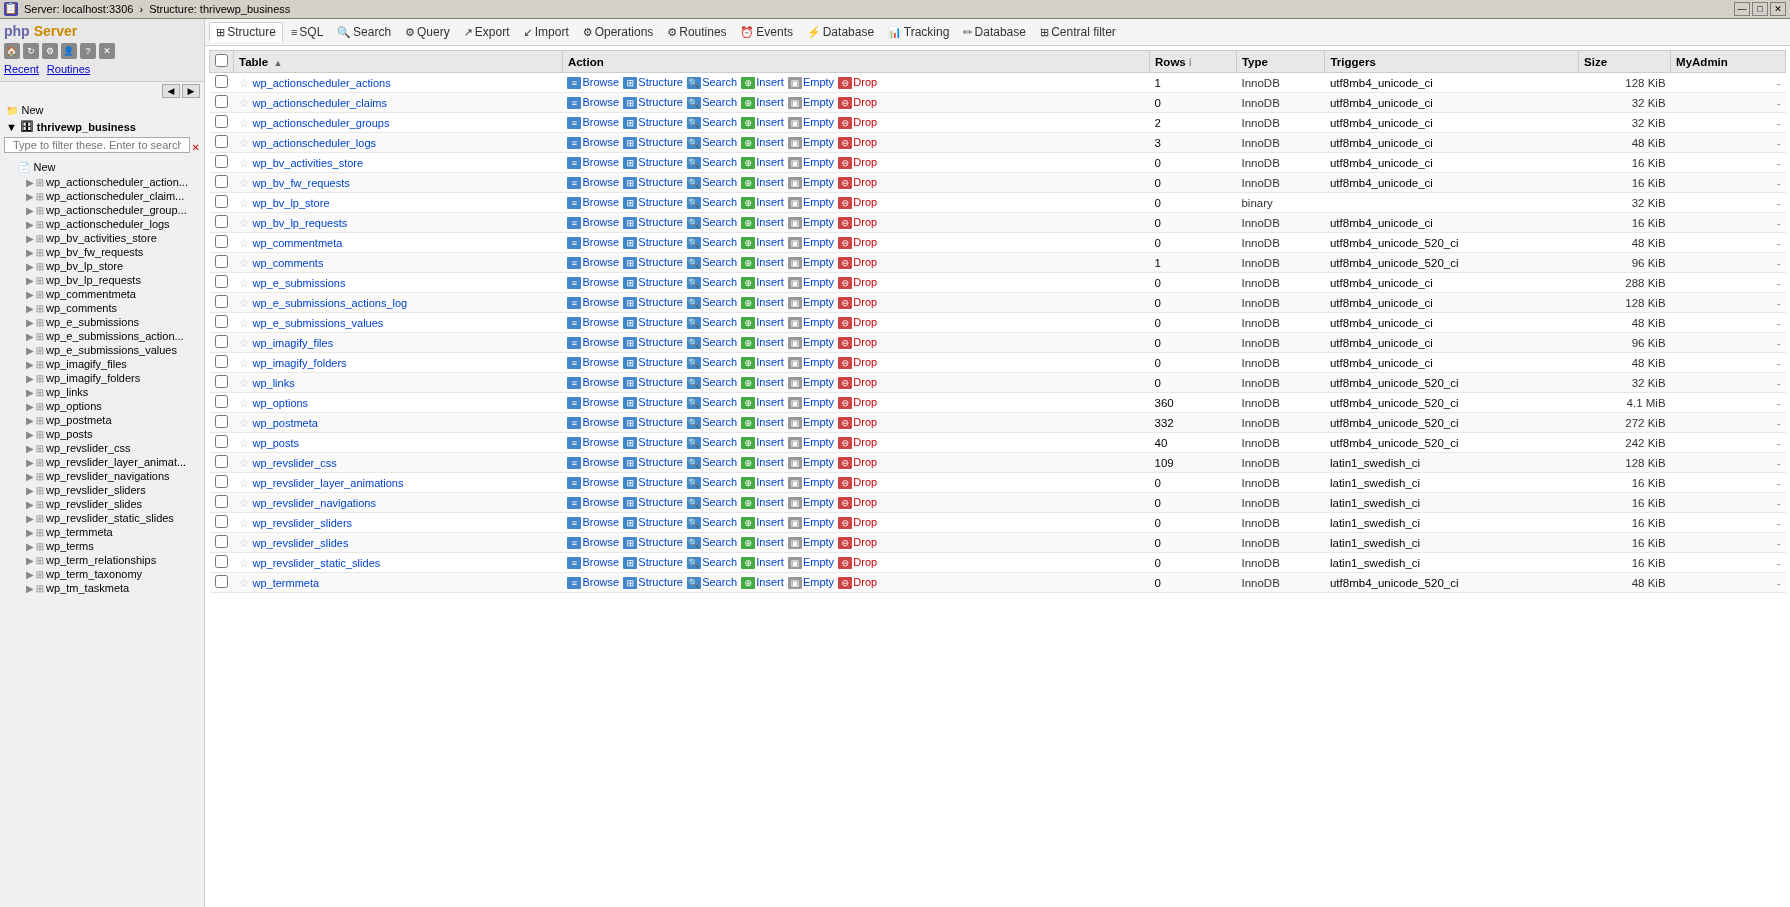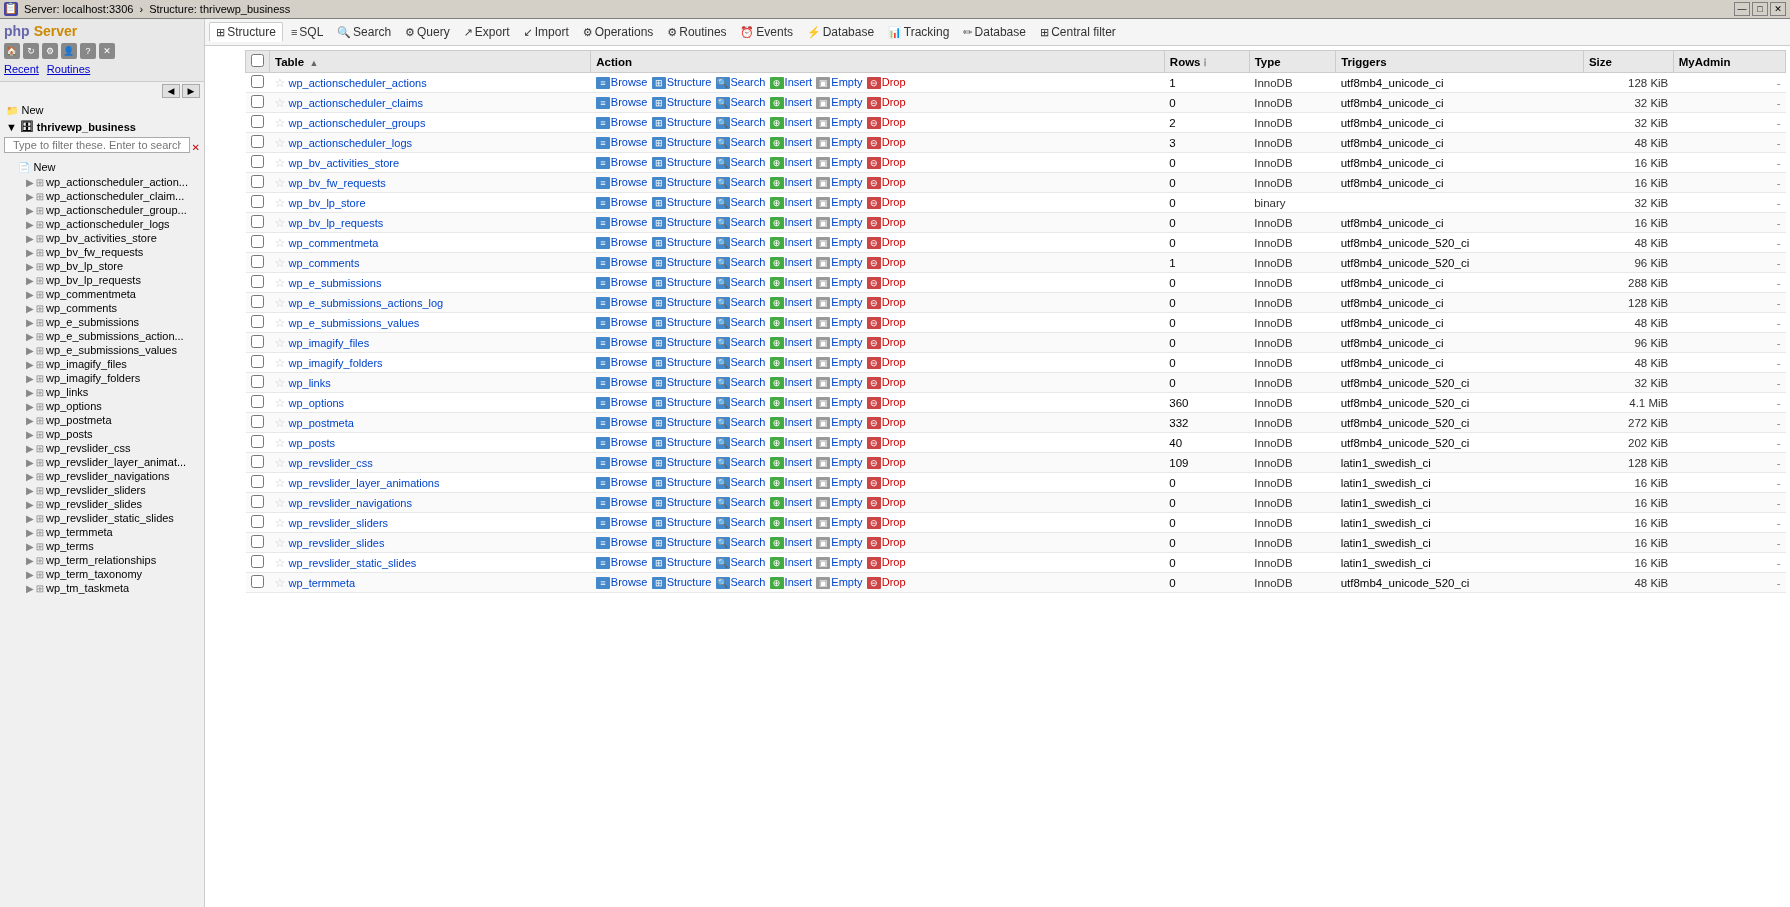--- a/index.html
+++ b/index.html
@@ -42,21 +42,21 @@
     
     .main-content { flex: 1; display: flex; flex-direction: column; overflow: hidden; }
 
     
     .top-nav { background: #f5f5f5; border-bottom: 1px solid #ccc; display: flex; align-items: center; padding: 3px 4px; gap: 2px; flex-wrap: wrap; }
     .nav-item { display: flex; align-items: center; gap: 2px; padding: 2px 6px; cursor: pointer; font-size: 12px; color: #333; border-radius: 2px; text-decoration: none; }
     .nav-item.active { background: #fff; border: 1px solid #ccc; border-bottom: 1px solid #fff; }
     .nav-icon { font-size: 11px; }
 
     
-    .table-area { flex: 1; overflow: auto; padding: 4px; margin-left: 36px; }
+    .table-area { flex: 1; overflow: auto; padding: 4px; }
     .db-table { width: 100%; border-collapse: collapse; font-size: 11.5px; }
     .db-table th { background: #e8e8e8; border: 1px solid #ccc; padding: 3px 5px; text-align: left; white-space: nowrap; font-weight: bold; cursor: pointer; }
     .db-table td { border-bottom: 1px solid #e8e8e8; padding: 2px 5px; white-space: nowrap; }
     .db-table tr:nth-child(even) td { background: #fafafa; }
 
     .action-link { color: #0044cc; text-decoration: none; font-size: 11px; cursor: pointer; margin-right: 1px; }
     .action-icon { display: inline-block; width: 14px; height: 12px; background: #aaa; border-radius: 1px; font-size: 9px; text-align: center; line-height: 12px; margin-right: 1px; vertical-align: middle; }
     .action-icon.browse { background: #4488cc; color: white; }
     .action-icon.structure { background: #4488cc; color: white; }
     .action-icon.search { background: #4488cc; color: white; }
@@ -747,21 +747,21 @@
       <span class="action-icon browse">≡</span><a class="action-link">Browse</a>
       <span class="action-icon structure">⊞</span><a class="action-link">Structure</a>
       <span class="action-icon search">🔍</span><a class="action-link">Search</a>
       <span class="action-icon insert">⊕</span><a class="action-link">Insert</a>
       <span class="action-icon empty">▣</span><a class="action-link">Empty</a>
       <span class="action-icon drop">⊖</span><a class="action-link" style="color:#cc0000;">Drop</a>
     </td>
     <td><span>40</span></td>
     <td class="type-badge">InnoDB</td>
     <td>utf8mb4_unicode_520_ci</td>
-    <td class="size-cell">202 KiB</td>
+    <td class="size-cell">242 KiB</td>
     <td class="overhead-cell">-</td>
   </tr>
             <tr>
     <td class="checkbox-col"><input type="checkbox" style=""></td>
     <td>
       <span class="star-icon">☆</span>
       <a class="action-link">wp_revslider_css</a>
     </td>
     <td>
       <span class="action-icon browse">≡</span><a class="action-link">Browse</a>

